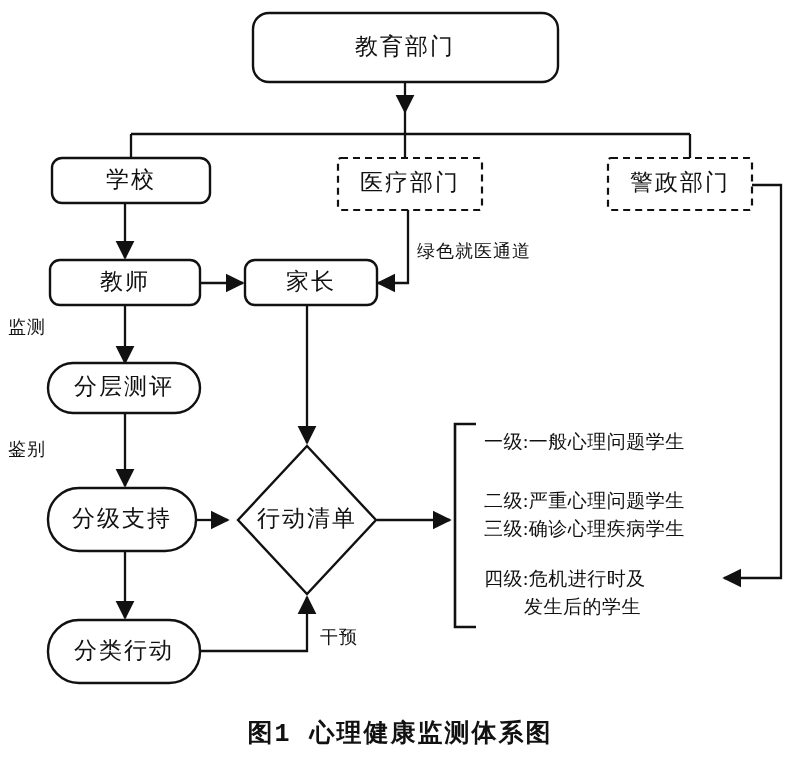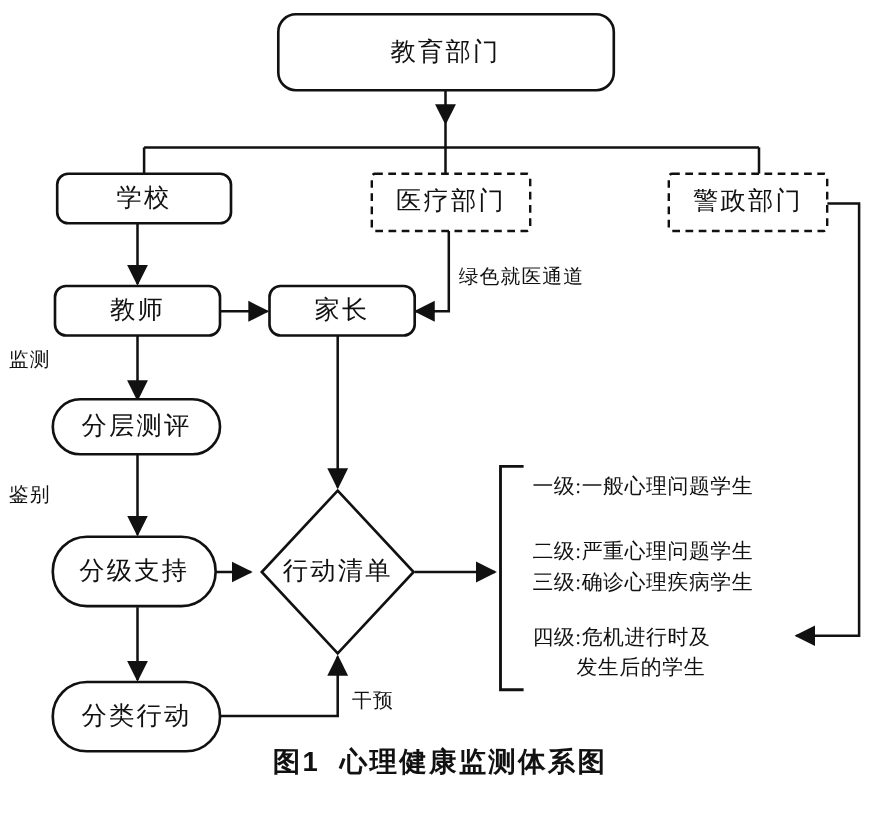--- a/index.html
+++ b/index.html
@@ -62,24 +62,24 @@
     letter-spacing: 0.5px;
   }
   .bracket {
     stroke: #111111;
     stroke-width: 2.6;
     fill: none;
   }
   #caption {
     position: absolute;
     left: 0;
-    top: 676px;
+    top: 716px;
     width: 800px;
     text-align: center;
-    font-family: Liberation Sans, sans-serif;
+    font-family: Liberation Mono, monospace;
     font-size: 25px;
     font-weight: bold;
     color: #111111;
     letter-spacing: 2px;
   }
   #caption .cap-num { margin-right: 18px; }
 </style>
 </head>
 <body>
 

